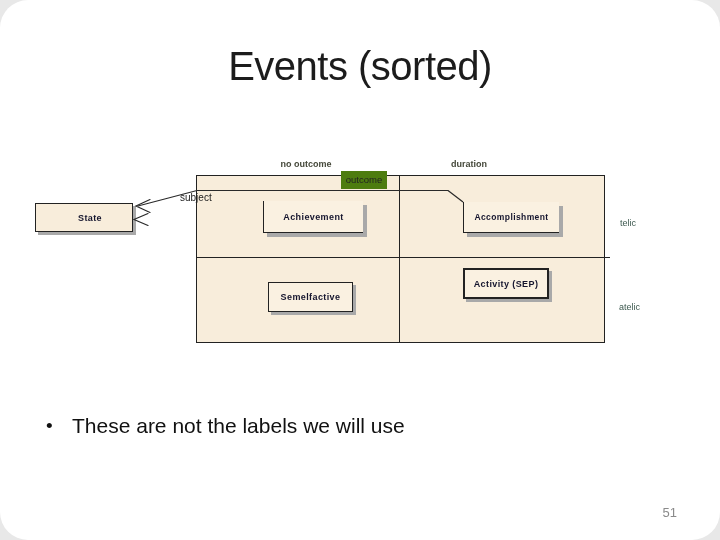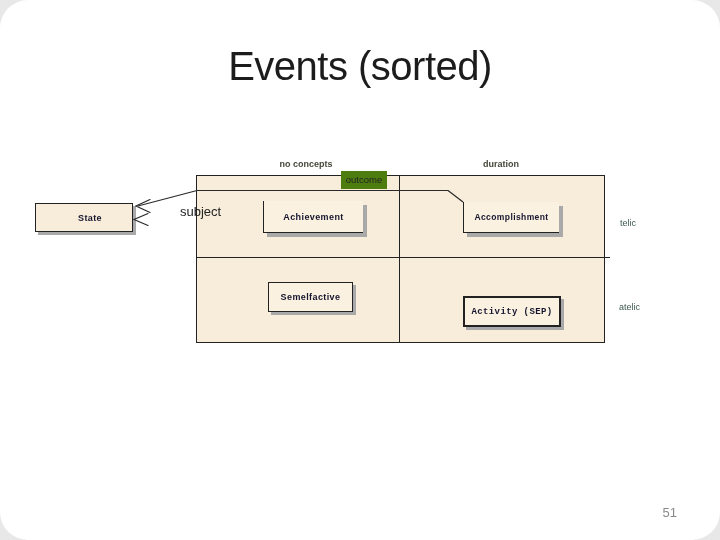--- a/index.html
+++ b/index.html
@@ -19,40 +19,40 @@
   }
   
   .grid-rect{
     position:absolute;left:196px;top:175px;width:409px;height:168px;
     background:var(--cell-fill);border:1px solid var(--line);z-index:1;
   }
   .v-divider{position:absolute;left:399px;top:175px;width:0;height:168px;border-left:1px solid var(--line);z-index:2;}
   .h-divider{position:absolute;left:196px;top:257px;width:414px;height:0;border-top:1px solid var(--line);z-index:2;}
   .diag-label{position:absolute;font-size:9px;font-weight:700;color:var(--label-olive);z-index:3;white-space:nowrap;}
   .lbl-no-duration{left:256px;top:159px;width:100px;text-align:center;}
-  .lbl-duration{left:451px;top:159px;width:100px;text-align:center;}
+  .lbl-duration{left:451px;top:159px;width:100px;}
   .lbl-outcome{
     left:341px;top:171px;width:46px;height:18px;background:#4d7c0f;
     text-align:center;font-weight:400;color:#222;line-height:18px;font-size:9.5px;
   }
-  .lbl-subject{left:180px;top:204px;font-weight:400;color:#222;font-size:13px;}
+  .lbl-subject{left:180px;top:192px;font-weight:400;color:#222;font-size:10px;}
   .lbl-telic{left:620px;top:218px;color:var(--label-teal);font-weight:400;}
   .lbl-atelic{left:619px;top:302px;color:var(--label-teal);font-weight:400;}
   .node{
     position:absolute;display:flex;align-items:center;justify-content:center;
     font-size:9px;font-weight:700;color:var(--node-text);letter-spacing:0.4px;
     background:var(--node-fill);z-index:4;white-space:nowrap;
   }
   .node-full{border:1px solid var(--line);box-shadow:3px 3px 0 var(--shadow);}
   .node-open{border-left:1px solid var(--line);border-bottom:1px solid var(--line);box-shadow:4px 4px 0 var(--shadow);}
   .node-state{left:35px;top:203px;width:98px;height:29px;background:var(--cell-fill);padding-left:12px;}
   .node-achievement{left:263px;top:201px;width:100px;height:32px;}
   .node-accomplishment{left:463px;top:202px;width:96px;height:31px;font-size:8.5px;}
   .node-semelfactive{left:268px;top:282px;width:85px;height:30px;}
-  .node-activity{left:463px;top:296px;width:98px;height:31px;border-width:2px;font-family:Liberation Mono, monospace;}
+  .node-activity{left:463px;top:268px;width:86px;height:31px;border-width:2px;}
   .arrow-svg{position:absolute;left:0;top:0;width:720px;height:540px;z-index:5;pointer-events:none;}
   
   .bullets{position:absolute;left:46px;top:412px;width:620px;}
   .bullet-row{
     position:relative;padding-left:26px;font-size:21px;color:var(--body-text);
     line-height:28px;margin-bottom:14px;white-space:nowrap;
   }
   .bullet-row::before{
     content:"\2022";position:absolute;left:0;top:0;font-size:19px;color:var(--body-text);
   }
@@ -63,38 +63,39 @@
 
 <div class="slide">
 
   <div class="title">Events (sorted)</div>
 
   <div>
     <div class="grid-rect"></div>
     <div class="v-divider"></div>
     <div class="h-divider"></div>
 
-    <div class="diag-label lbl-no-duration">no concepts</div>
+    <div class="diag-label lbl-no-duration">no outcome</div>
     <div class="diag-label lbl-duration">duration</div>
     <div class="diag-label lbl-outcome">outcome</div>
     <div class="diag-label lbl-subject">subject</div>
     <div class="diag-label lbl-telic">telic</div>
     <div class="diag-label lbl-atelic">atelic</div>
 
     <div class="node node-full node-state">State</div>
     <div class="node node-open node-achievement">Achievement</div>
     <div class="node node-open node-accomplishment">Accomplishment</div>
     <div class="node node-full node-semelfactive">Semelfactive</div>
     <div class="node node-full node-activity">Activity (SEP)</div>
 
     <svg class="arrow-svg" viewBox="0 0 720 540">
       <polyline points="463,202 448,190.5 197,190.5 138,206" fill="none" stroke="#2a2a2a" stroke-width="1.2" stroke-linejoin="round"></polyline>
       <polyline points="150,199.5 136,206 150,212.5" fill="none" stroke="#2a2a2a" stroke-width="1.2" stroke-linecap="round"></polyline>
       <polyline points="148,213.5 134,219.5 148,225.5" fill="none" stroke="#2a2a2a" stroke-width="1.2" stroke-linecap="round"></polyline>
     </svg>
   </div>
 
   <div class="bullets">
+    <div class="bullet-row">These are not the labels we will use</div>
   </div>
 
   <div class="page-number">51</div>
 
 </div>
 
 </body></html>

